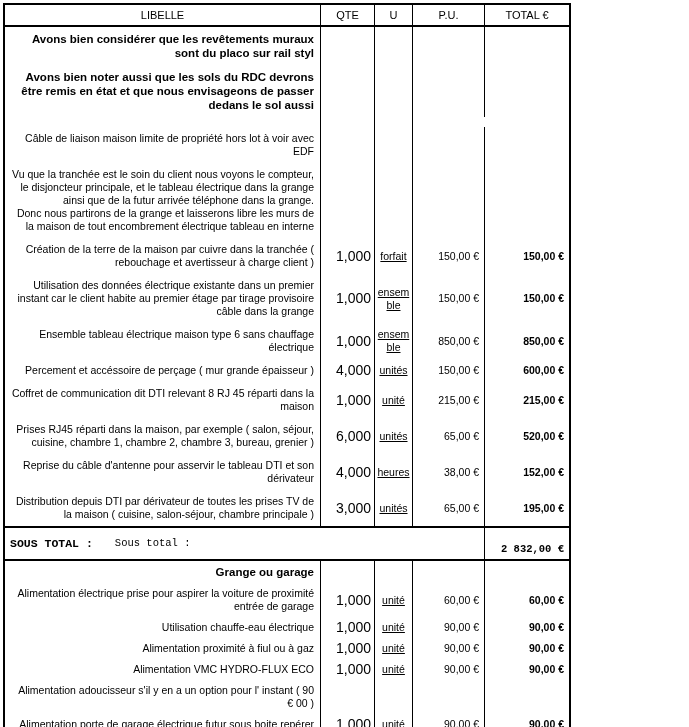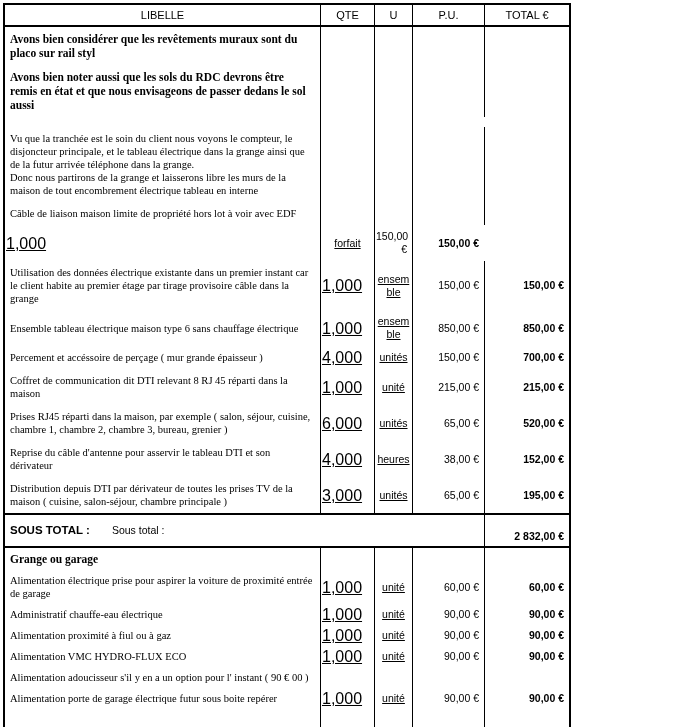--- a/index.html
+++ b/index.html
@@ -46,45 +46,45 @@
     font-size: 11px;
     line-height: 14px;
   }
 
   
   .label  { justify-content: flex-start; padding: 5px 6px 5px 5px; }
   .label span {
     font-size: 10.5px;
     line-height: 13px;
     white-space: pre-line;
-    text-align: left;
-    font-family: Liberation Serif, serif;
+    text-align: right;
   }
   .row.bold .label span {
     font-size: 11.5px;
     font-weight: bold;
     line-height: 14px;
   }
   .qte   { padding: 5px 3px 5px 1px; }
-  .qte span { text-align: left; font-size: 16px; line-height: 13px; text-decoration: underline; }
+  .qte span { text-align: right; font-size: 14px; line-height: 13px; }
   .unit  { padding: 5px 1px; }
   .unit span { text-align: center; font-size: 10.5px; line-height: 13px; word-break: break-all; text-decoration: underline; }
   .pu    { padding: 5px 5px 5px 1px; }
   .pu span { text-align: right; font-size: 10.5px; line-height: 13px; }
   .total { padding: 5px 5px 5px 1px; }
   .total span { text-align: right; font-size: 10.5px; line-height: 13px; font-weight: bold; }
 
   
   .sec2 .label, .sec2 .qte, .sec2 .unit, .sec2 .pu, .sec2 .total { padding-top: 4px; padding-bottom: 4px; }
 
   
   .row.subtotal {
     grid-template-columns: 1fr 85px;
     border-top: 2px solid #000;
     border-bottom: 2px solid #000;
+    font-family: Liberation Mono, monospace;
   }
   .subtotal .sub-label {
     justify-content: flex-start;
     padding: 3px 4px 3px 5px;
   }
   .sub-bold { font-weight: bold; font-size: 11.5px; line-height: 15px; white-space: nowrap; width: auto !important; }
   .sub-reg  { font-size: 10.5px; line-height: 15px; margin-left: 22px; white-space: nowrap; width: auto !important; }
   .subtotal .total { padding-top: 15px; padding-bottom: 3px; }
 
   
@@ -158,54 +158,57 @@
           </div>
     <div class="cell pu">
             <span></span>
           </div>
     <div class="cell total">
             <span></span>
           </div>
   </div>
         <div class="row text">
     <div class="cell label">
+            <span>Câble de liaison maison limite de propriété hors lot à voir avec EDF</span>
+          </div>
+    <div class="cell qte">
+            <span></span>
+          </div>
+    <div class="cell unit">
+            <span></span>
+          </div>
+    <div class="cell pu">
+            <span></span>
+          </div>
+    <div class="cell total">
+            <span></span>
+          </div>
+  </div>
+        <div class="row text">
+    <div class="cell label">
             <span>Vu que la tranchée est le soin du client nous voyons le compteur, le disjoncteur principale, et le tableau électrique dans la grange ainsi que de la futur arrivée téléphone dans la grange.
 Donc nous partirons de la grange et laisserons libre les murs de la maison de tout encombrement électrique tableau en interne</span>
           </div>
     <div class="cell qte">
             <span></span>
           </div>
     <div class="cell unit">
             <span></span>
           </div>
     <div class="cell pu">
             <span></span>
           </div>
     <div class="cell total">
             <span></span>
           </div>
   </div>
-        <div class="row text">
-    <div class="cell label">
-            <span>Câble de liaison maison limite de propriété hors lot à voir avec EDF</span>
-          </div>
-    <div class="cell qte">
-            <span></span>
-          </div>
-    <div class="cell unit">
-            <span></span>
-          </div>
-    <div class="cell pu">
-            <span></span>
-          </div>
-    <div class="cell total">
-            <span></span>
-          </div>
-  </div>
-        <div class="row item">
+        <div class="row item">
+    <div class="cell label">
+            <span>Création de la terre de la maison par cuivre dans la tranchée ( rebouchage et avertisseur à charge client )</span>
+          </div>
     <div class="cell qte">
             <span>1,000</span>
           </div>
     <div class="cell unit">
             <span>forfait</span>
           </div>
     <div class="cell pu">
             <span>150,00 €</span>
           </div>
     <div class="cell total">
@@ -253,21 +256,21 @@
     <div class="cell qte">
             <span>4,000</span>
           </div>
     <div class="cell unit">
             <span>unités</span>
           </div>
     <div class="cell pu">
             <span>150,00 €</span>
           </div>
     <div class="cell total">
-            <span>700,00 €</span>
+            <span>600,00 €</span>
           </div>
   </div>
         <div class="row item">
     <div class="cell label">
             <span>Coffret de communication dit DTI relevant 8 RJ 45 réparti dans la maison</span>
           </div>
     <div class="cell qte">
             <span>1,000</span>
           </div>
     <div class="cell unit">
@@ -373,21 +376,21 @@
           </div>
     <div class="cell pu">
             <span>60,00 €</span>
           </div>
     <div class="cell total">
             <span>60,00 €</span>
           </div>
   </div>
         <div class="row item">
     <div class="cell label">
-            <span>Administratif chauffe-eau électrique</span>
+            <span>Utilisation chauffe-eau électrique</span>
           </div>
     <div class="cell qte">
             <span>1,000</span>
           </div>
     <div class="cell unit">
             <span>unité</span>
           </div>
     <div class="cell pu">
             <span>90,00 €</span>
           </div>

